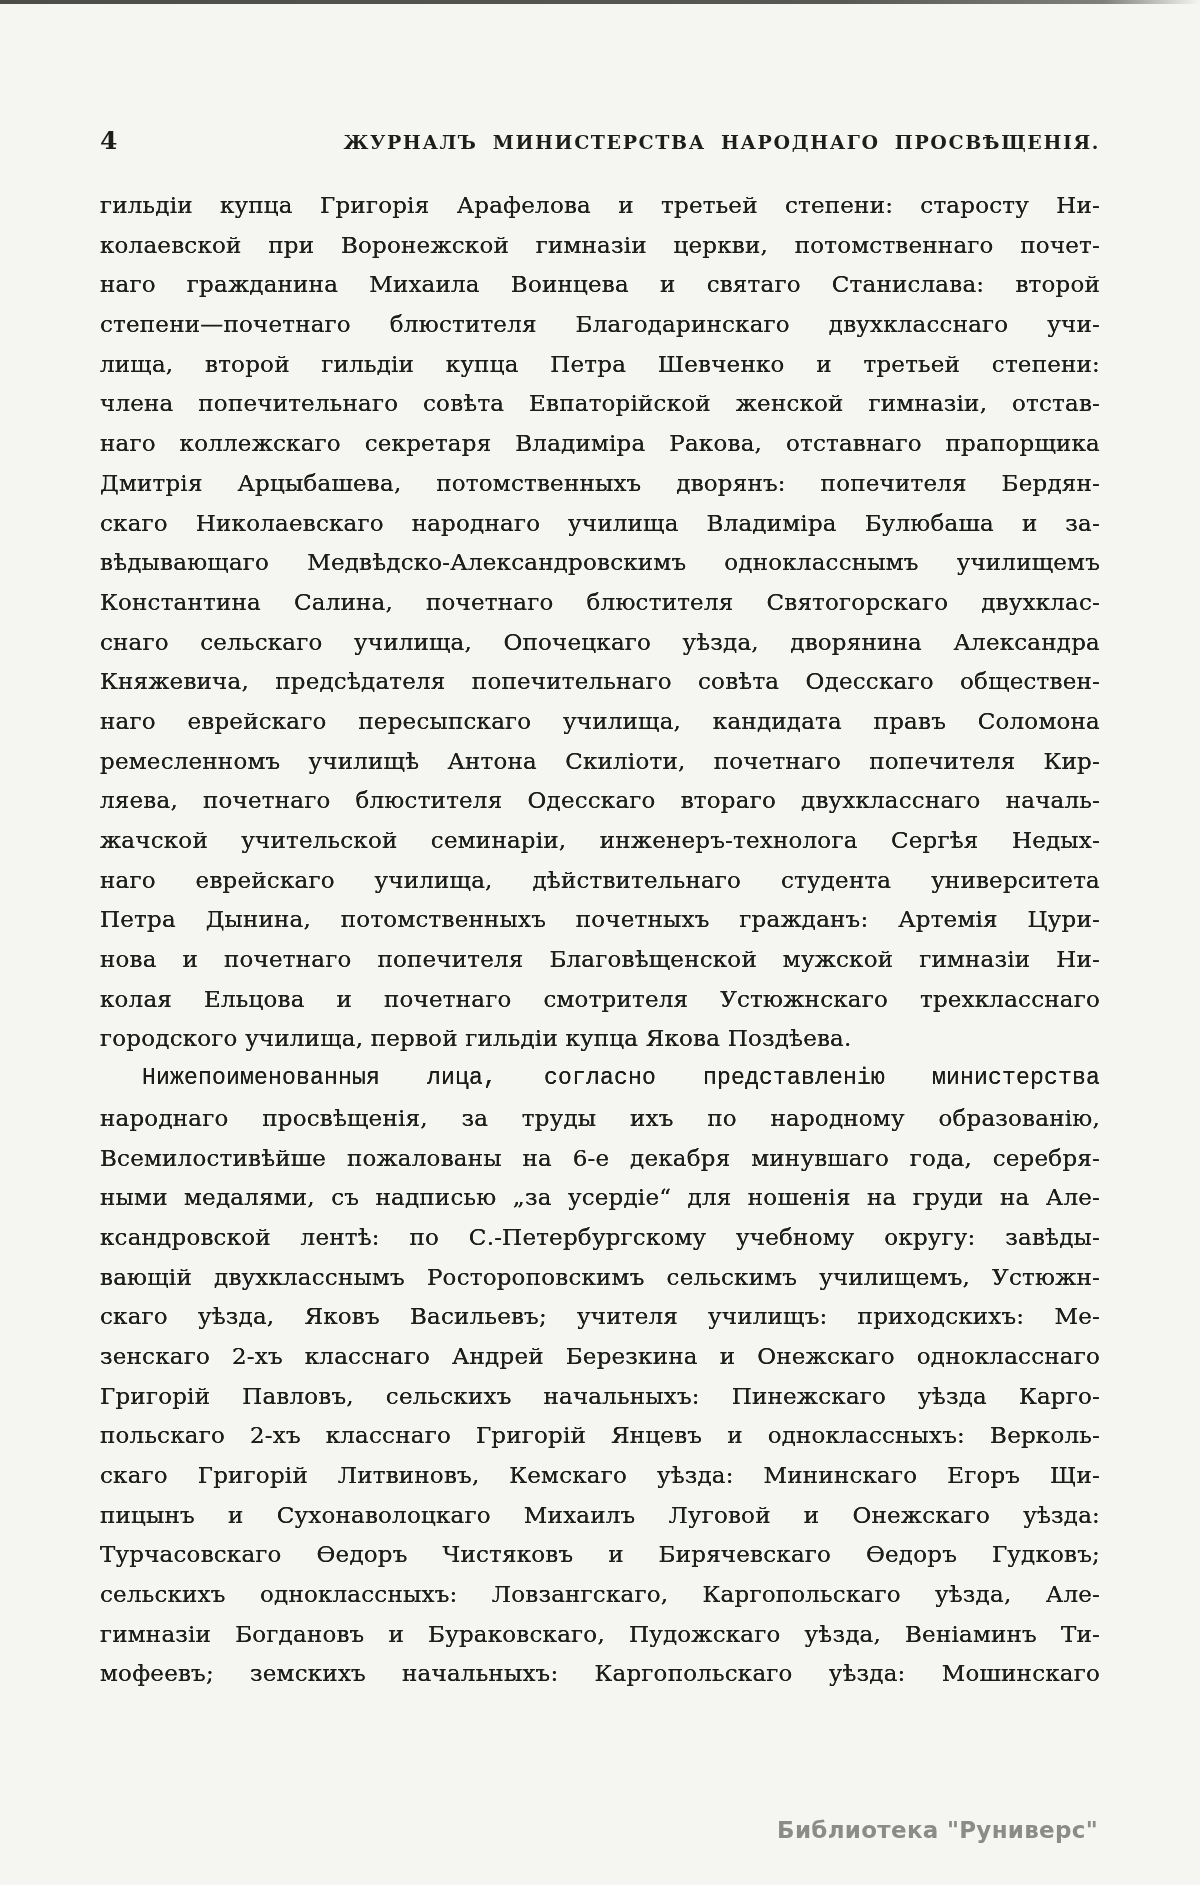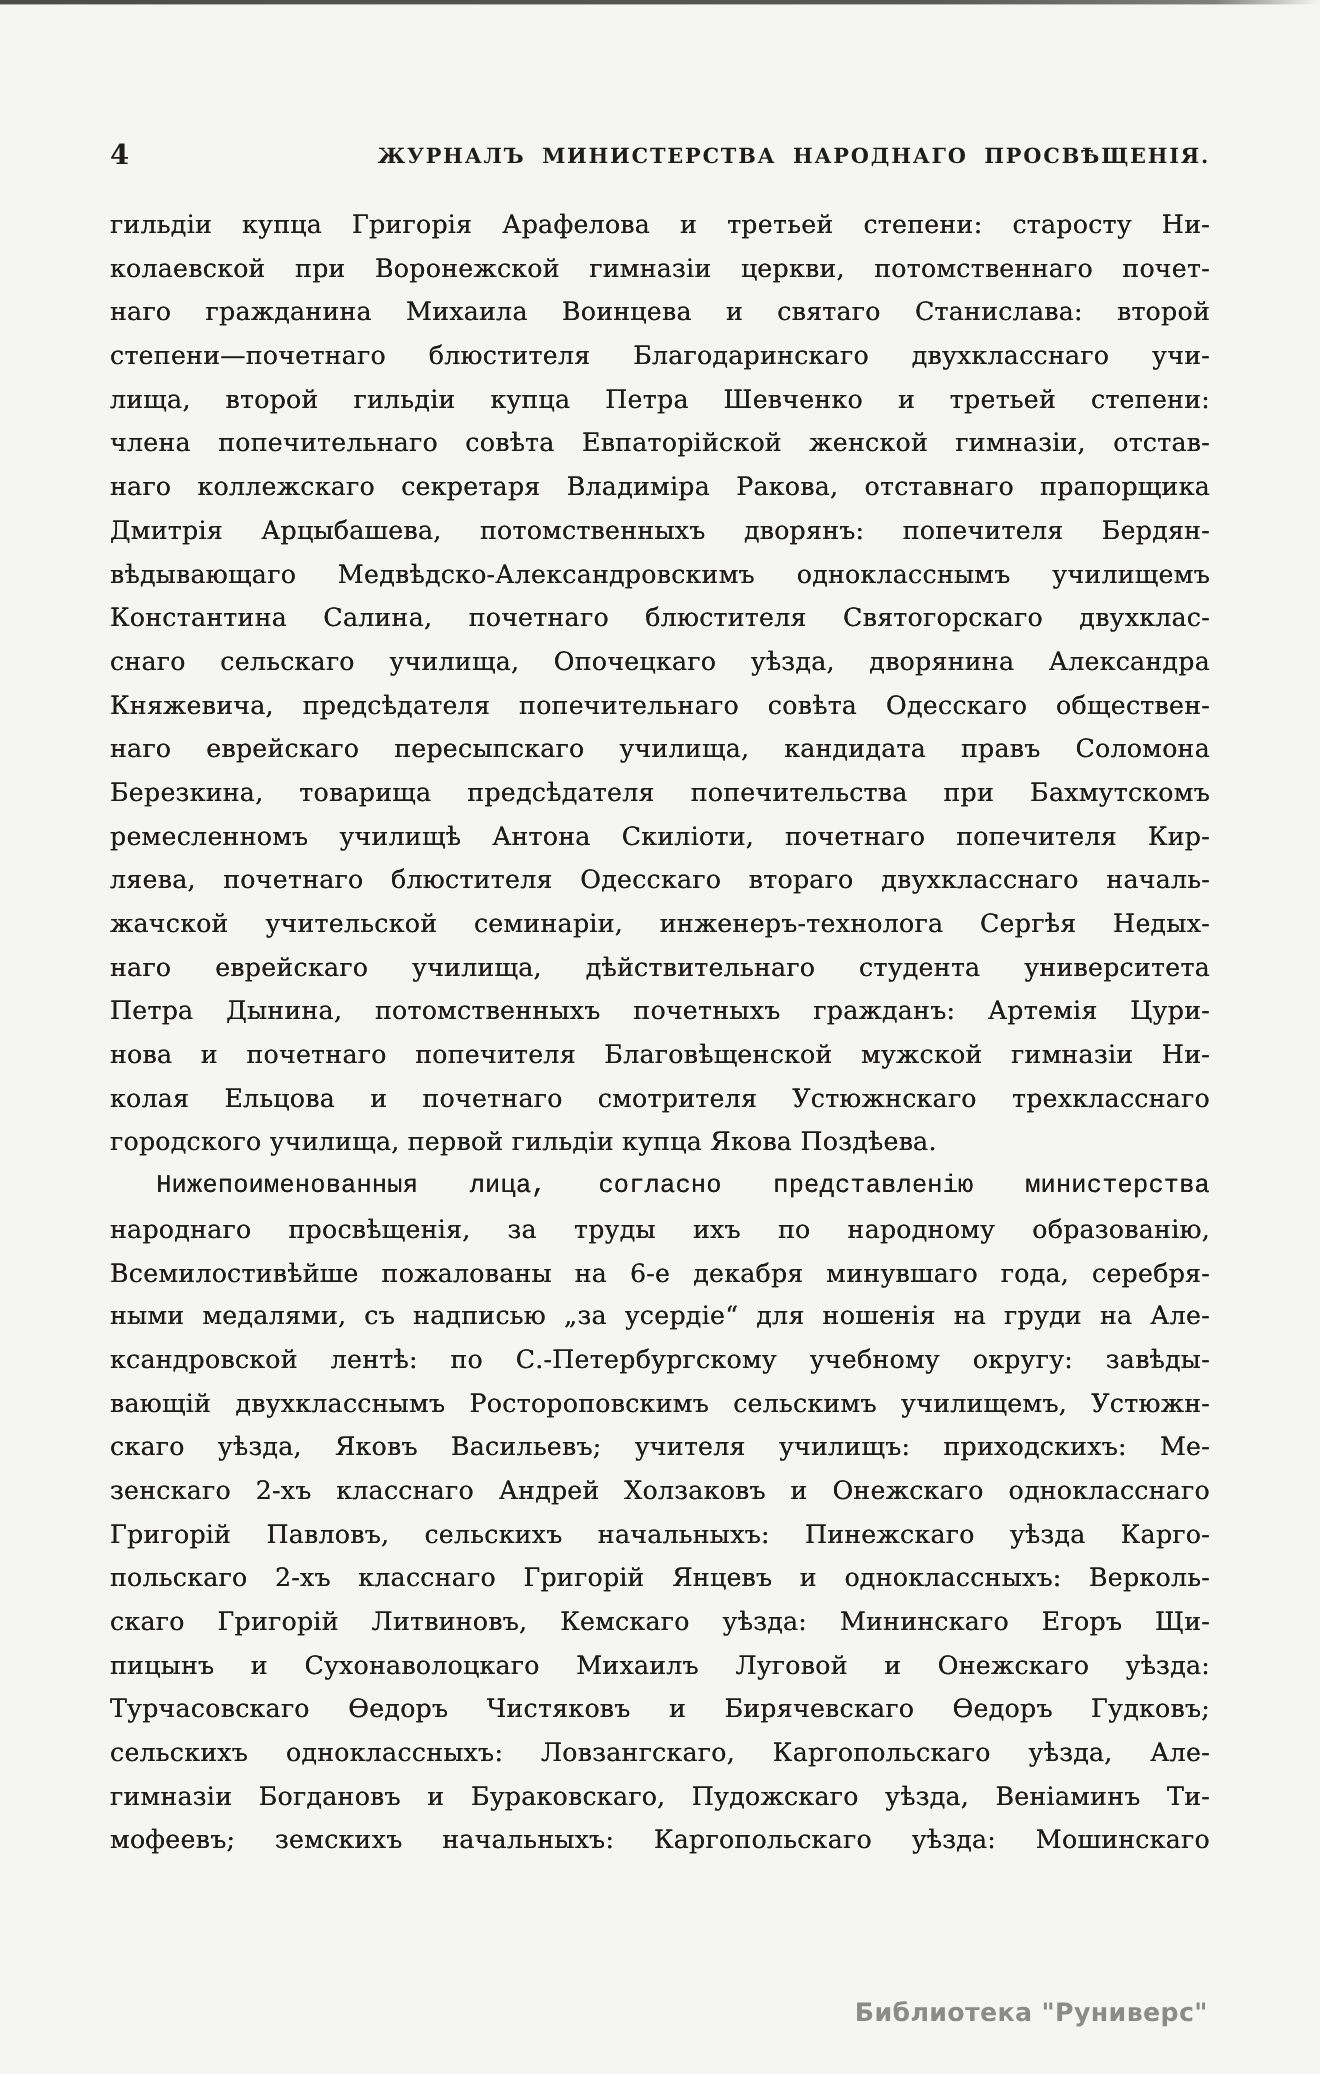--- a/index.html
+++ b/index.html
@@ -64,42 +64,42 @@
   <div class="runhead">ЖУРНАЛЪ МИНИСТЕРСТВА НАРОДНАГО ПРОСВѢЩЕНІЯ.</div>
   <div class="textblock">
       <div class="line"><span>гильдіи купца Григорія </span><span class="it">Арафелова</span><span> и </span><span class="it">третьей степени:</span><span> старосту Ни-</span></div>
       <div class="line"><span>колаевской при Воронежской гимназіи церкви, потомственнаго почет-</span></div>
       <div class="line"><span>наго гражданина Михаила </span><span class="it">Воинцева</span><span> и </span><span class="it">святаго Станислава: второй</span></div>
       <div class="line"><span class="it">степени</span><span>—почетнаго блюстителя Благодаринскаго двухкласснаго учи-</span></div>
       <div class="line"><span>лища, второй гильдіи купца Петра </span><span class="it">Шевченко</span><span> и </span><span class="it">третьей степени:</span></div>
       <div class="line"><span>члена попечительнаго совѣта Евпаторійской женской гимназіи, отстав-</span></div>
       <div class="line"><span>наго коллежскаго секретаря Владиміра </span><span class="it">Ракова,</span><span> отставнаго прапорщика</span></div>
       <div class="line"><span>Дмитрія </span><span class="it">Арцыбашева,</span><span> потомственныхъ дворянъ: попечителя Бердян-</span></div>
+      <div class="line"><span>скаго Николаевскаго народнаго училища Владиміра </span><span class="it">Булюбаша</span><span> и за-</span></div>
       <div class="line"><span>вѣдывающаго Медвѣдско-Александровскимъ однокласснымъ училищемъ</span></div>
       <div class="line"><span>Константина </span><span class="it">Салина,</span><span> почетнаго блюстителя Святогорскаго двухклас-</span></div>
       <div class="line"><span>снаго сельскаго училища, Опочецкаго уѣзда, дворянина Александра</span></div>
       <div class="line"><span class="it">Княжевича,</span><span> предсѣдателя попечительнаго совѣта Одесскаго обществен-</span></div>
       <div class="line"><span>наго еврейскаго пересыпскаго училища, кандидата правъ Соломона</span></div>
-      <div class="line"><span class="it">Березкина,</span><span> товарища предсѣдателя попечительства при Бахмутскомъ</span></div>
       <div class="line"><span>ремесленномъ училищѣ Антона </span><span class="it">Скиліоти,</span><span> почетнаго попечителя Кир-</span></div>
       <div class="line"><span class="it">ляева,</span><span> почетнаго блюстителя Одесскаго втораго двухкласснаго началь-</span></div>
       <div class="line"><span>жачской учительской семинаріи, инженеръ-технолога Сергѣя </span><span class="it">Недых-</span></div>
       <div class="line"><span>наго еврейскаго училища, дѣйствительнаго студента университета</span></div>
       <div class="line"><span>Петра </span><span class="it">Дынина,</span><span> потомственныхъ почетныхъ гражданъ: Артемія </span><span class="it">Цури-</span></div>
       <div class="line"><span class="it">нова</span><span> и почетнаго попечителя Благовѣщенской мужской гимназіи Ни-</span></div>
       <div class="line"><span>колая </span><span class="it">Ельцова</span><span> и почетнаго смотрителя Устюжнскаго трехкласснаго</span></div>
       <div class="line no-justify"><span>городского училища, первой гильдіи купца Якова </span><span class="it">Поздѣева.</span></div>
       <div class="line indent"><span>Нижепоименованныя лица, согласно представленію министерства</span></div>
       <div class="line"><span>народнаго просвѣщенія, за труды ихъ по народному образованію,</span></div>
       <div class="line"><span>Всемилостивѣйше пожалованы на 6-е декабря минувшаго года, </span><span class="it">серебря-</span></div>
       <div class="line"><span class="it">ными медалями, съ надписью „за усердіе“ для ношенія на груди на Але-</span></div>
       <div class="line"><span class="it">ксандровской лентѣ:</span><span> по С.-Петербургскому учебному округу: завѣды-</span></div>
       <div class="line"><span>вающій двухкласснымъ Ростороповскимъ сельскимъ училищемъ, Устюжн-</span></div>
       <div class="line"><span>скаго уѣзда, Яковъ </span><span class="it">Васильевъ;</span><span> учителя училищъ: приходскихъ: Ме-</span></div>
-      <div class="line"><span>зенскаго 2-хъ класснаго Андрей </span><span class="it">Холзаковъ</span><span> и Онежскаго однокласснаго</span></div>
+      <div class="line"><span>зенскаго 2-хъ класснаго Андрей </span><span class="it">Березкина</span><span> и Онежскаго однокласснаго</span></div>
       <div class="line"><span>Григорій </span><span class="it">Павловъ,</span><span> сельскихъ начальныхъ: Пинежскаго уѣзда Карго-</span></div>
       <div class="line"><span>польскаго 2-хъ класснаго Григорій </span><span class="it">Янцевъ</span><span> и одноклассныхъ: Верколь-</span></div>
       <div class="line"><span>скаго Григорій </span><span class="it">Литвиновъ,</span><span> Кемскаго уѣзда: Мининскаго Егоръ </span><span class="it">Щи-</span></div>
       <div class="line"><span class="it">пицынъ</span><span> и Сухонаволоцкаго Михаилъ </span><span class="it">Луговой</span><span> и Онежскаго уѣзда:</span></div>
       <div class="line"><span>Турчасовскаго Ѳедоръ </span><span class="it">Чистяковъ</span><span> и Бирячевскаго Ѳедоръ </span><span class="it">Гудковъ;</span></div>
       <div class="line"><span>сельскихъ одноклассныхъ: Ловзангскаго, Каргопольскаго уѣзда, Але-</span></div>
       <div class="line"><span>гимназіи </span><span class="it">Богдановъ</span><span> и Бураковскаго, Пудожскаго уѣзда, Веніаминъ </span><span class="it">Ти-</span></div>
       <div class="line"><span class="it">мофеевъ;</span><span> земскихъ начальныхъ: Каргопольскаго уѣзда: Мошинскаго</span></div>
     </div>
   <div class="watermark">Библиотека "Руниверс"</div>

